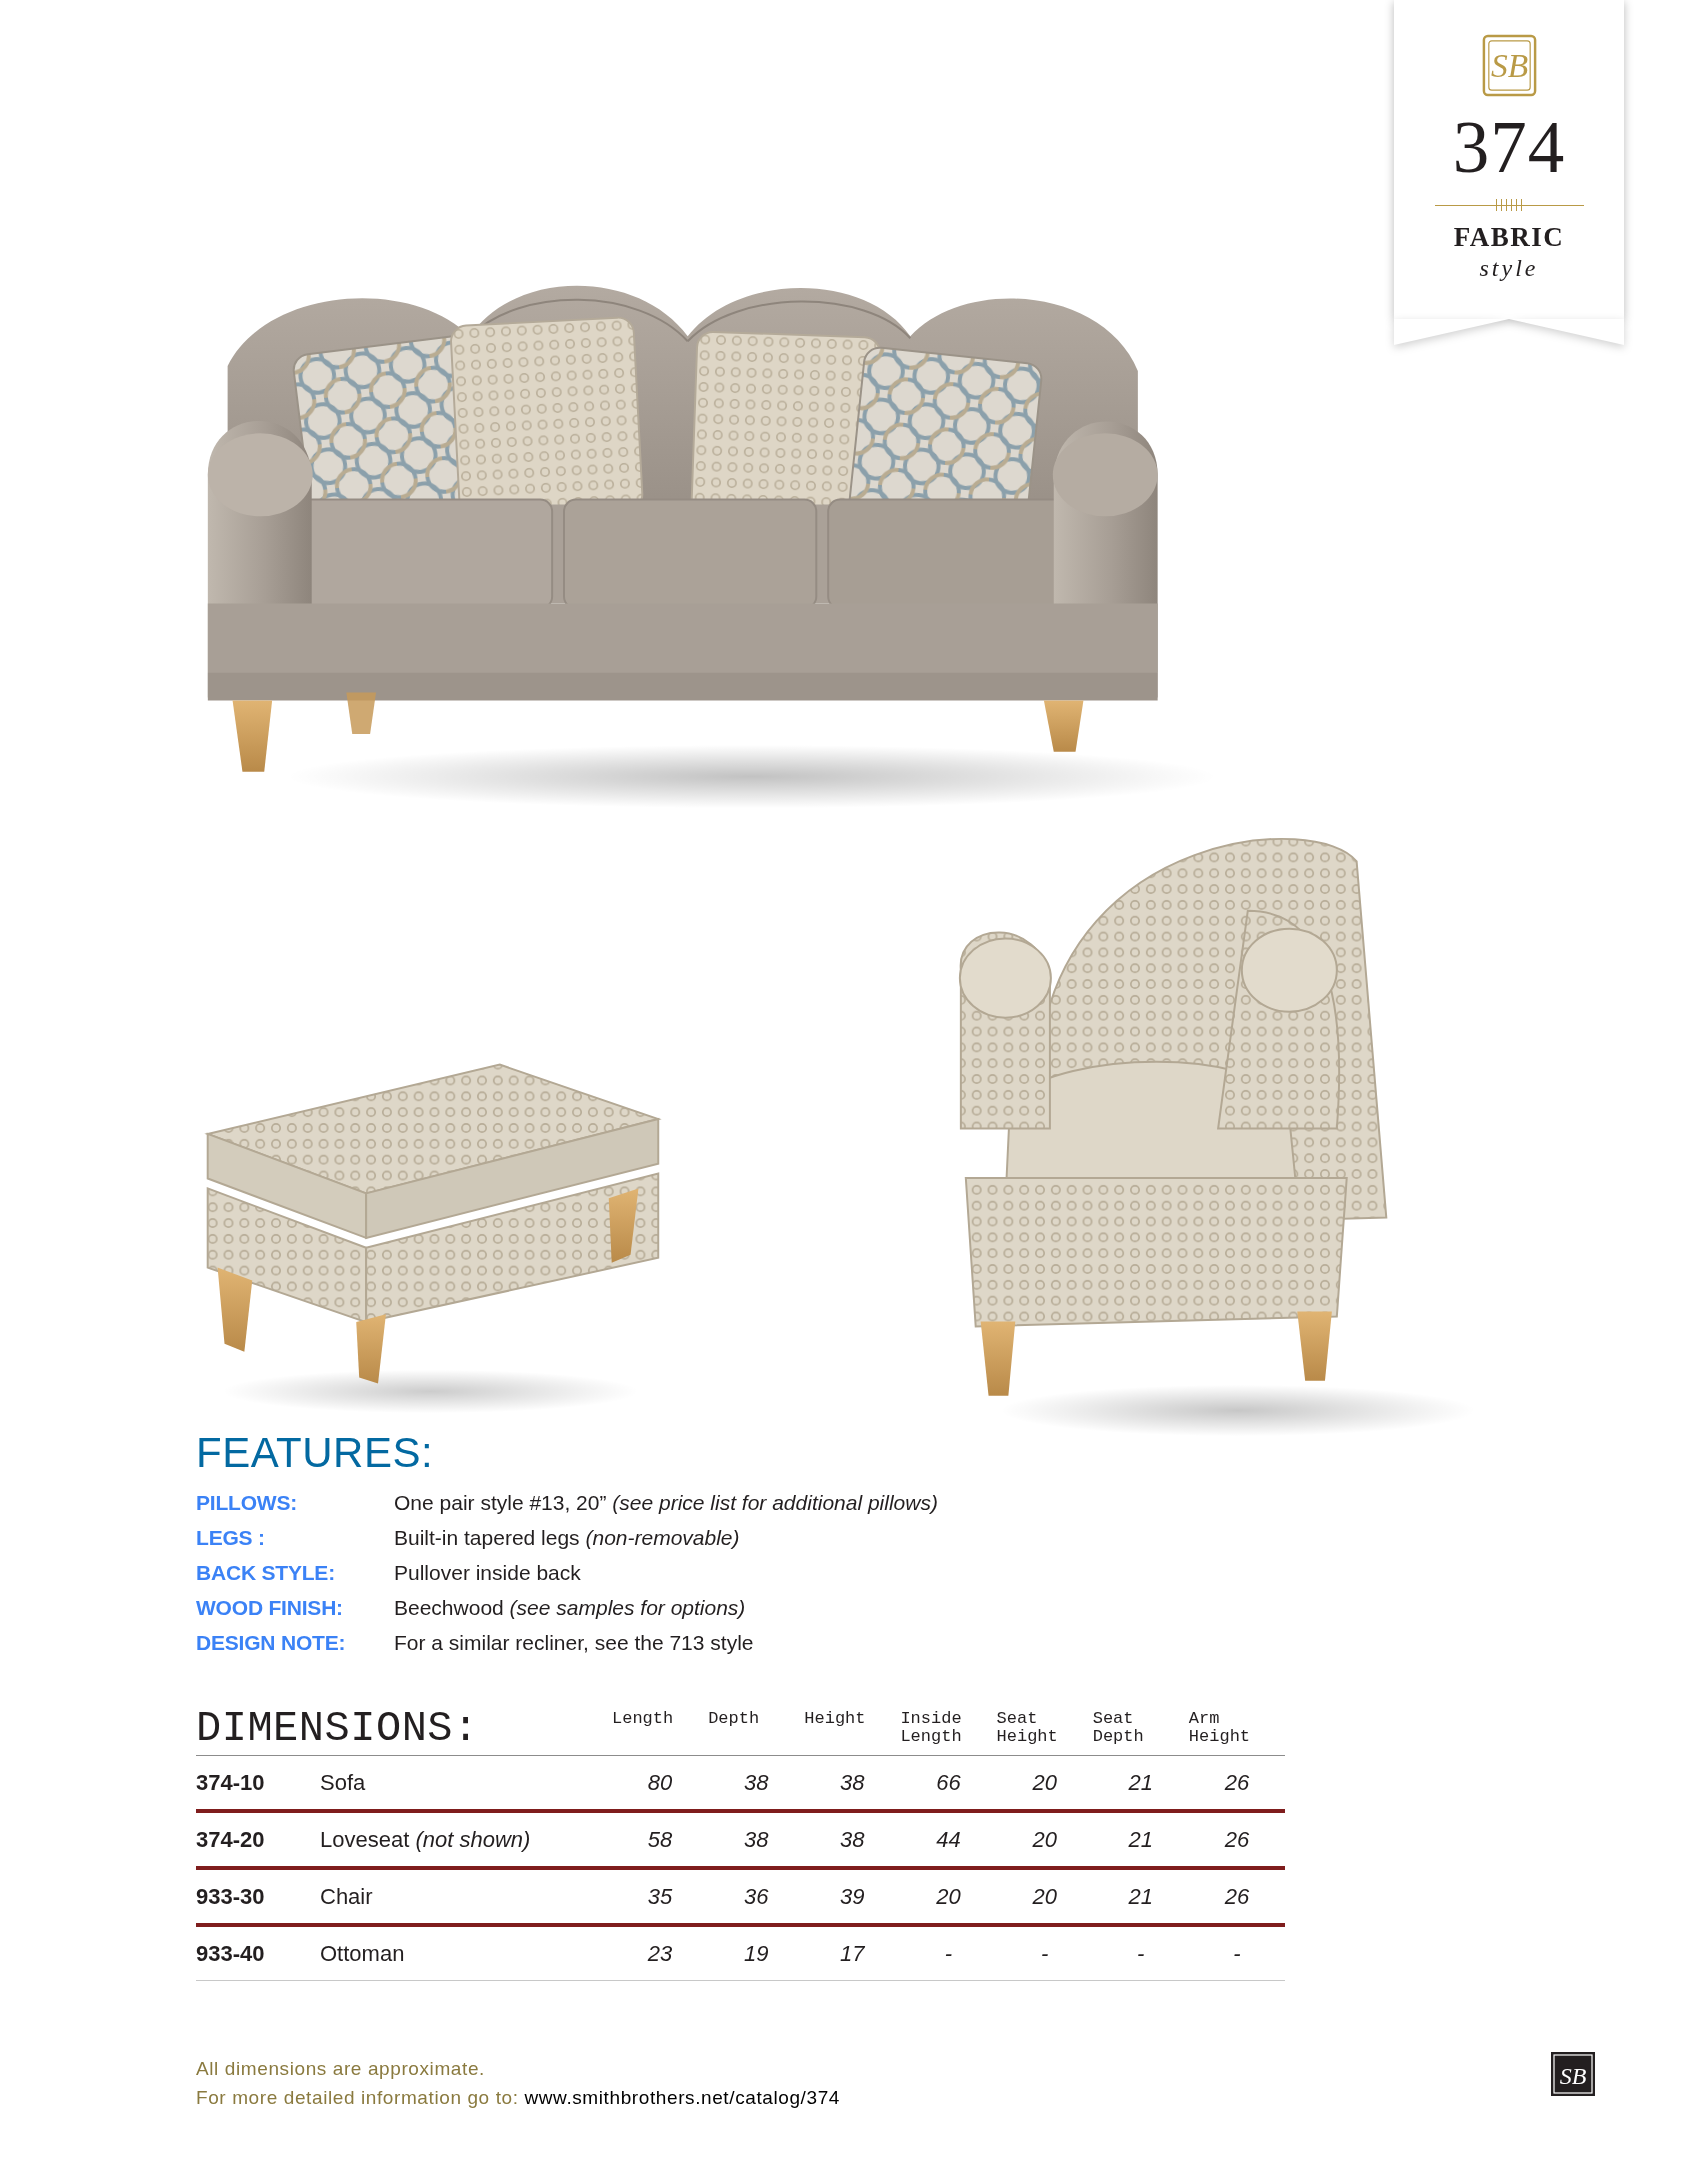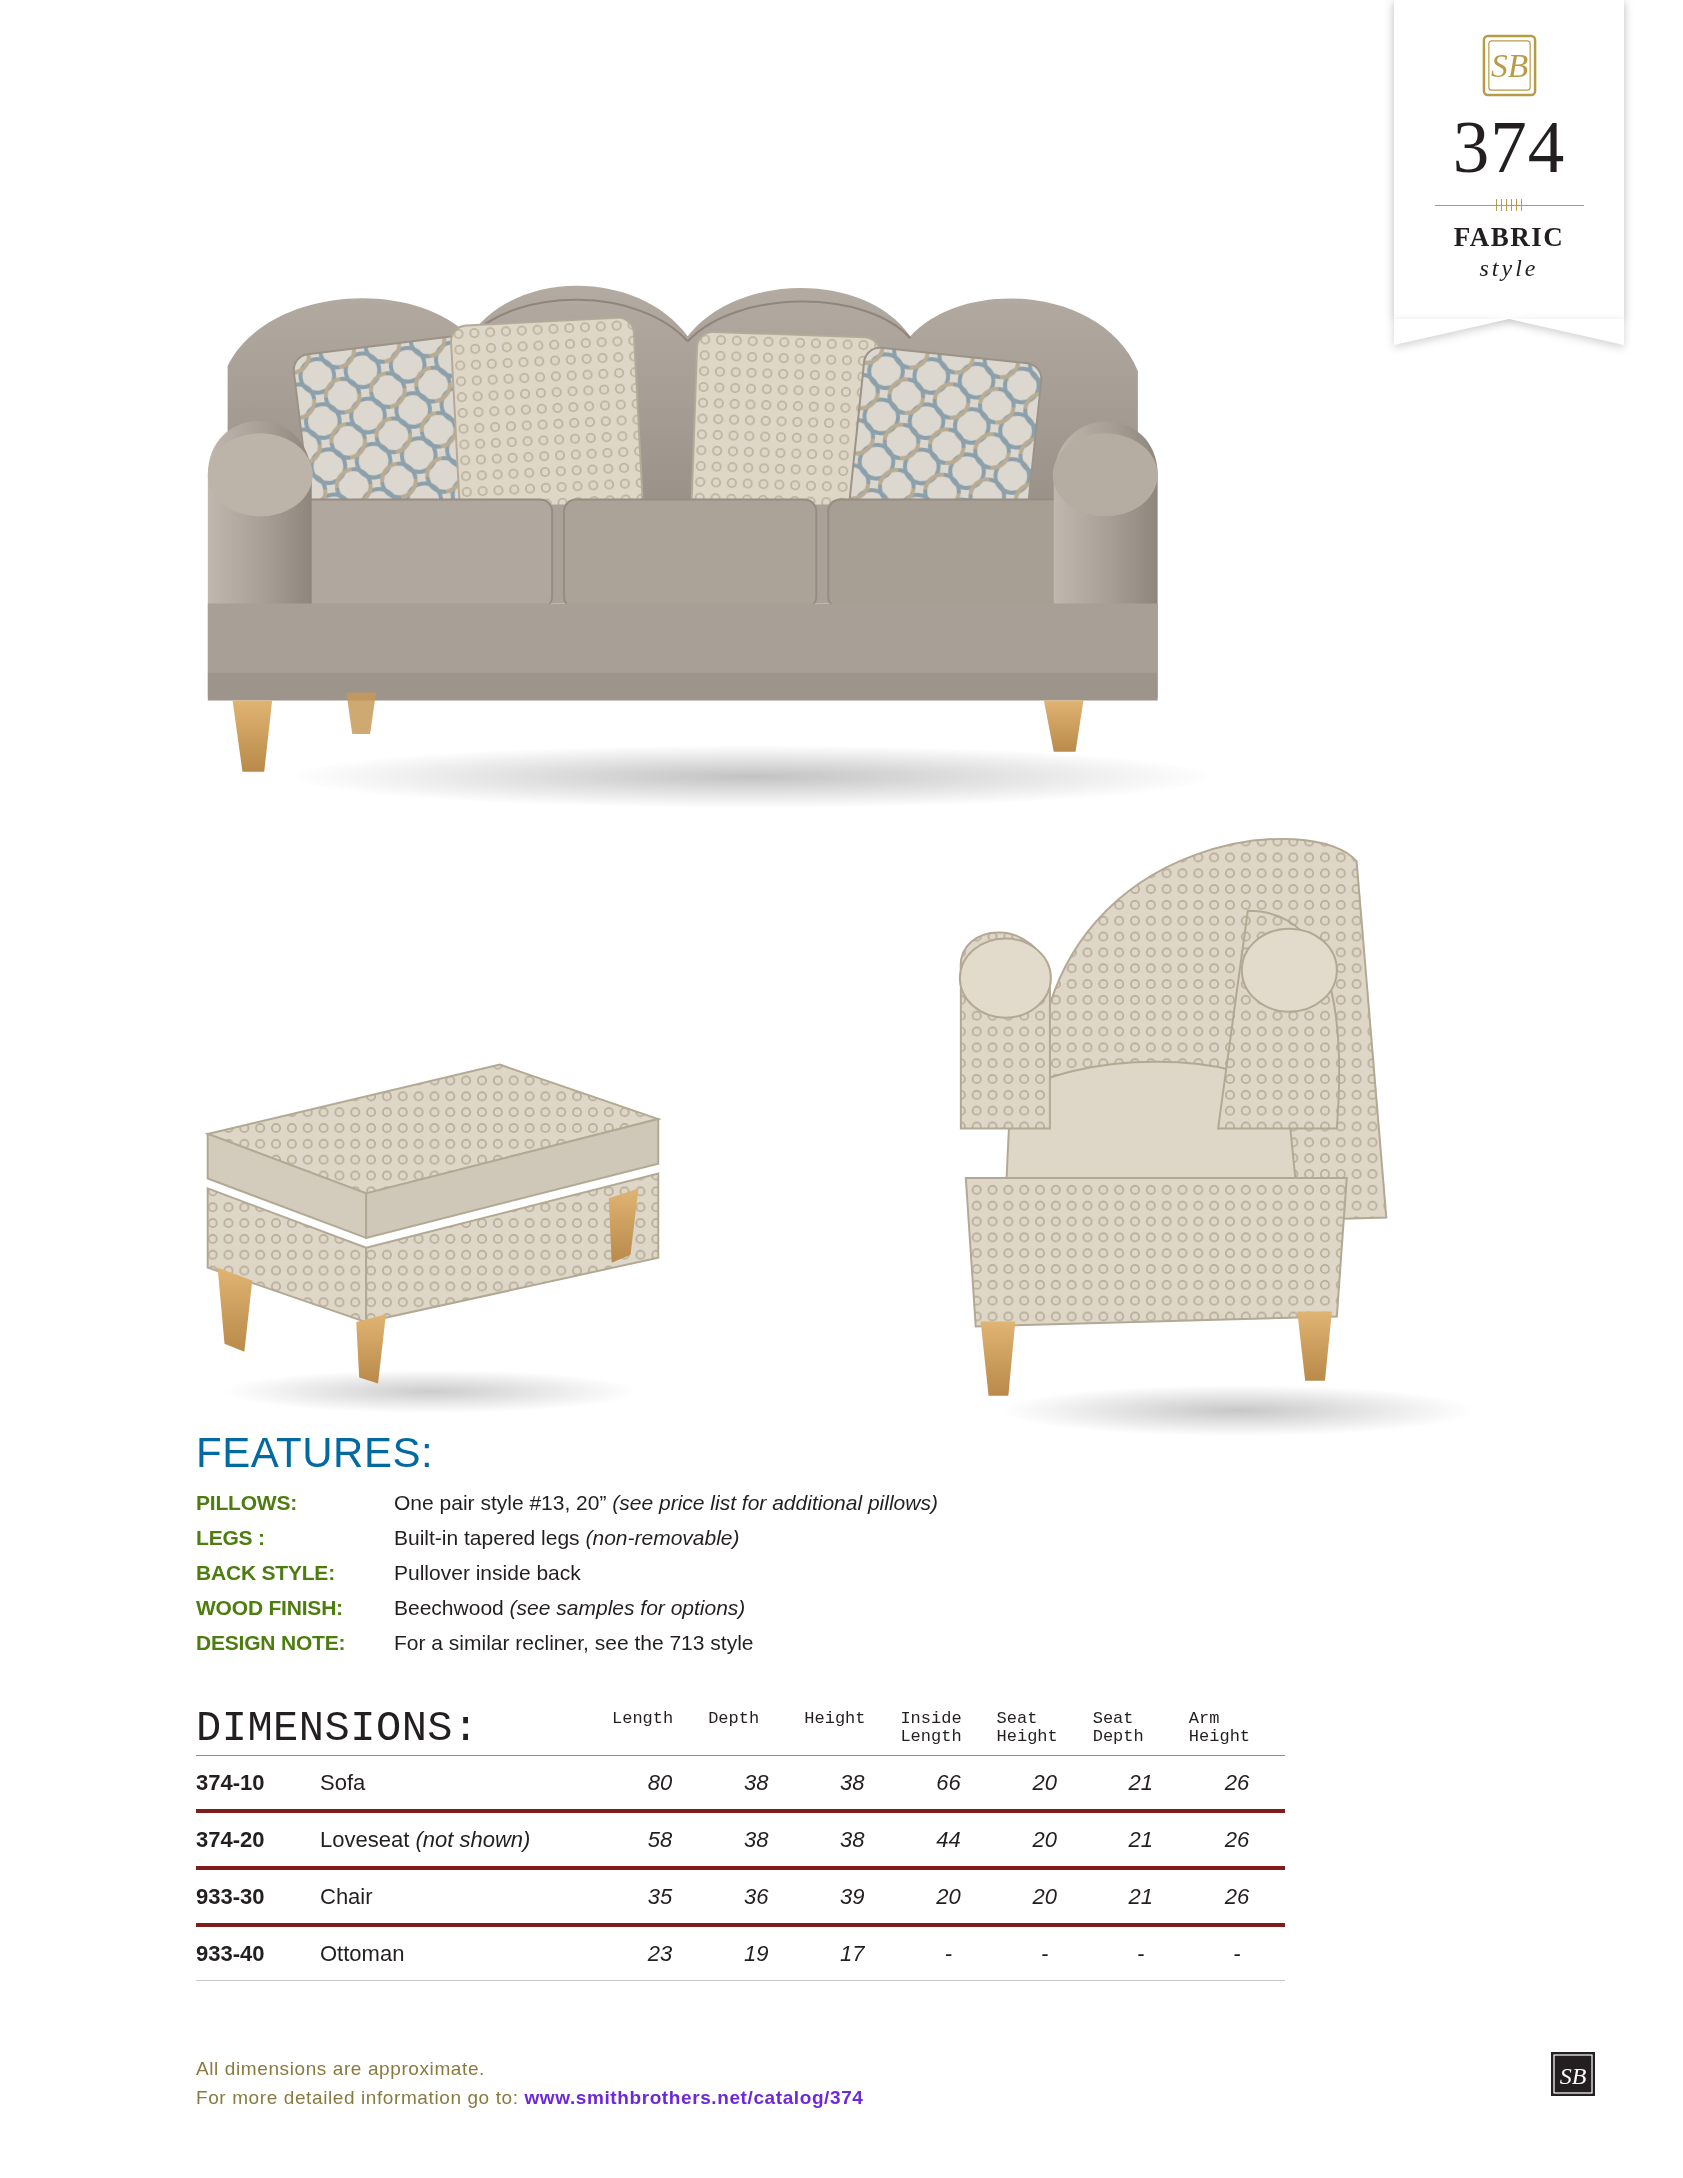--- a/index.html
+++ b/index.html
@@ -132,21 +132,21 @@
   .feat-row {
     display: flex;
     align-items: baseline;
     margin-bottom: 11px;
   }
   .feat-label {
     width: 198px;
     font-size: 21px;
     font-weight: bold;
     letter-spacing: -0.2px;
-    color: #4d7c0f;
+    color: #3b82f6;
   }
   .feat-value {
     font-size: 21px;
     color: #231f20;
   }
   .feat-value i {
     font-style: italic;
   }
 
   
@@ -218,22 +218,22 @@
     position: absolute;
     left: 196px;
     top: 2054px;
     width: 1089px;
     color: #8a7a3f;
     font-size: 19px;
     line-height: 1.55;
     letter-spacing: 0.6px;
   }
   .footer .bold-url {
-    font-weight: bold;
-    color: #6d28d9;
+    font-weight: normal;
+    color: #000000;
     margin-top: 18px;
   }
   .footer-logo {
     position: absolute;
     right: 87px;
     top: 2051px;
     width: 46px;
     height: 46px;
   }
 

